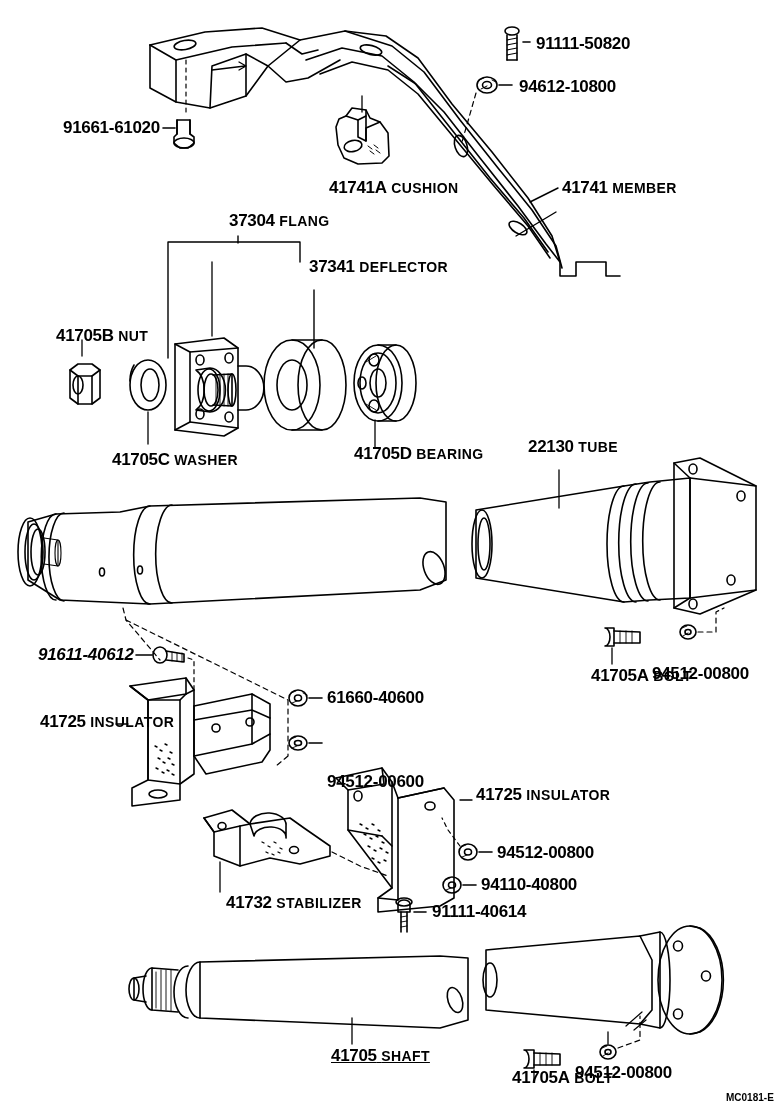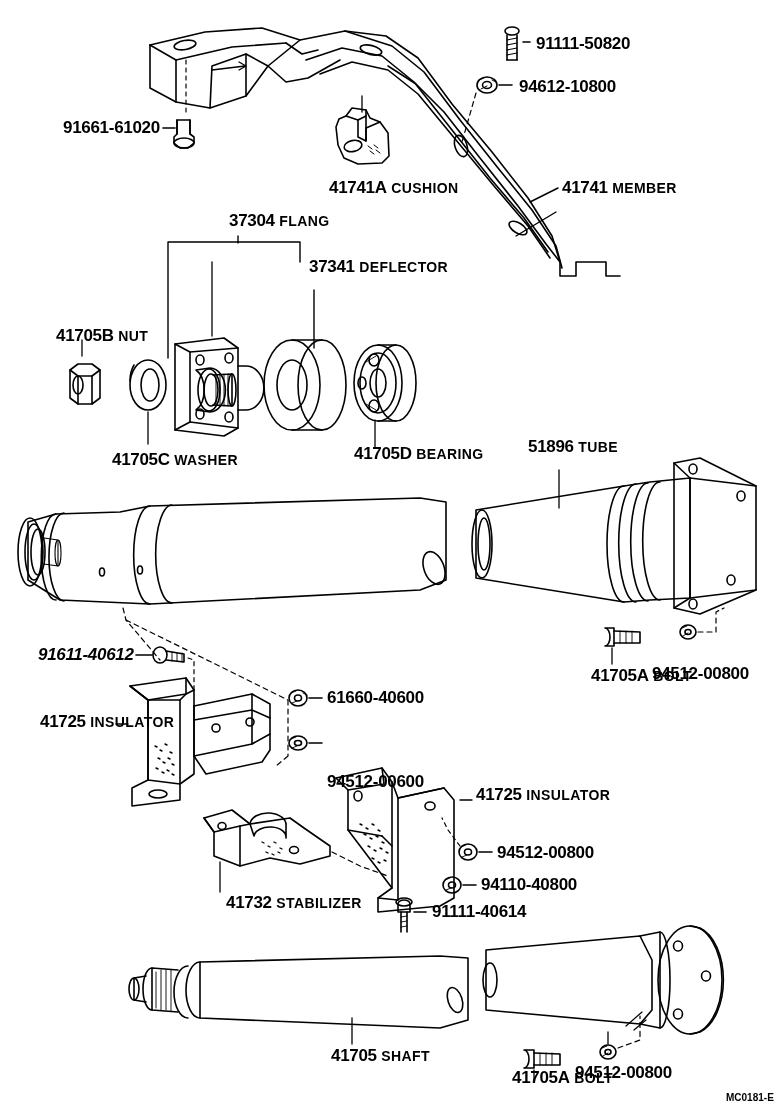--- a/index.html
+++ b/index.html
@@ -373,21 +373,21 @@
   <span class="num">41705C</span>
   <span class="sub">WASHER</span>
 </div>
 
 <div class="stack" style="left:354px;top:444px;">
   <span class="num">41705D</span>
   <span class="sub">BEARING</span>
 </div>
 
 <div class="stack" style="left:528px;top:437px;">
-  <span class="num">51896</span>
+  <span class="num">22130</span>
   <span class="sub">TUBE</span>
 </div>
 
 <div class="stack" style="left:591px;top:666px;">
   <span class="num">41705A</span>
   <span class="sub">BOLT</span>
 </div>
 
 <div class="lbl num" style="left:652px;top:665px;">94512-00800</div>
 
@@ -411,21 +411,21 @@
 
 <div class="lbl num" style="left:481px;top:876px;">94110-40800</div>
 
 <div class="lbl num" style="left:432px;top:903px;">91111-40614</div>
 
 <div class="stack" style="left:226px;top:893px;text-align:right;">
   <span class="num">41732</span>
   <span class="sub">STABILIZER</span>
 </div>
 
-<div class="stack" style="left:331px;top:1046px;">
+<div class="stack" style="left:331px;top:1046px;text-decoration:underline;">
   <span class="num">41705</span>
   <span class="sub">SHAFT</span>
 </div>
 
 <div class="stack" style="left:512px;top:1068px;">
   <span class="num">41705A</span>
   <span class="sub">BOLT</span>
 </div>
 
 <div class="lbl num" style="left:575px;top:1064px;">94512-00800</div>

